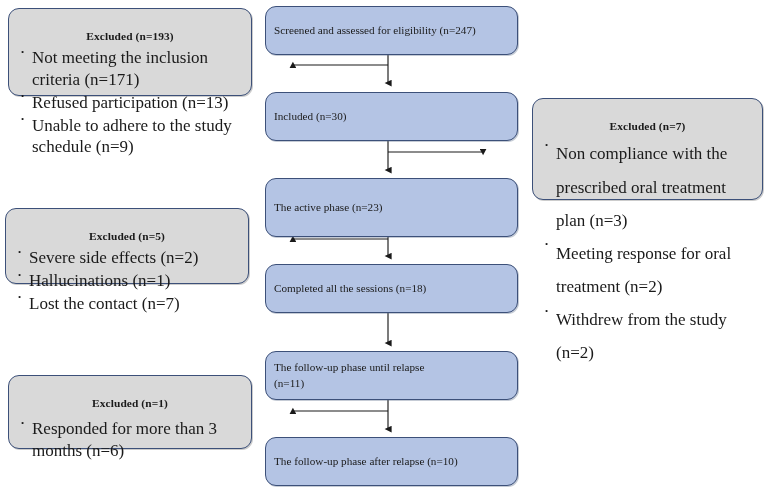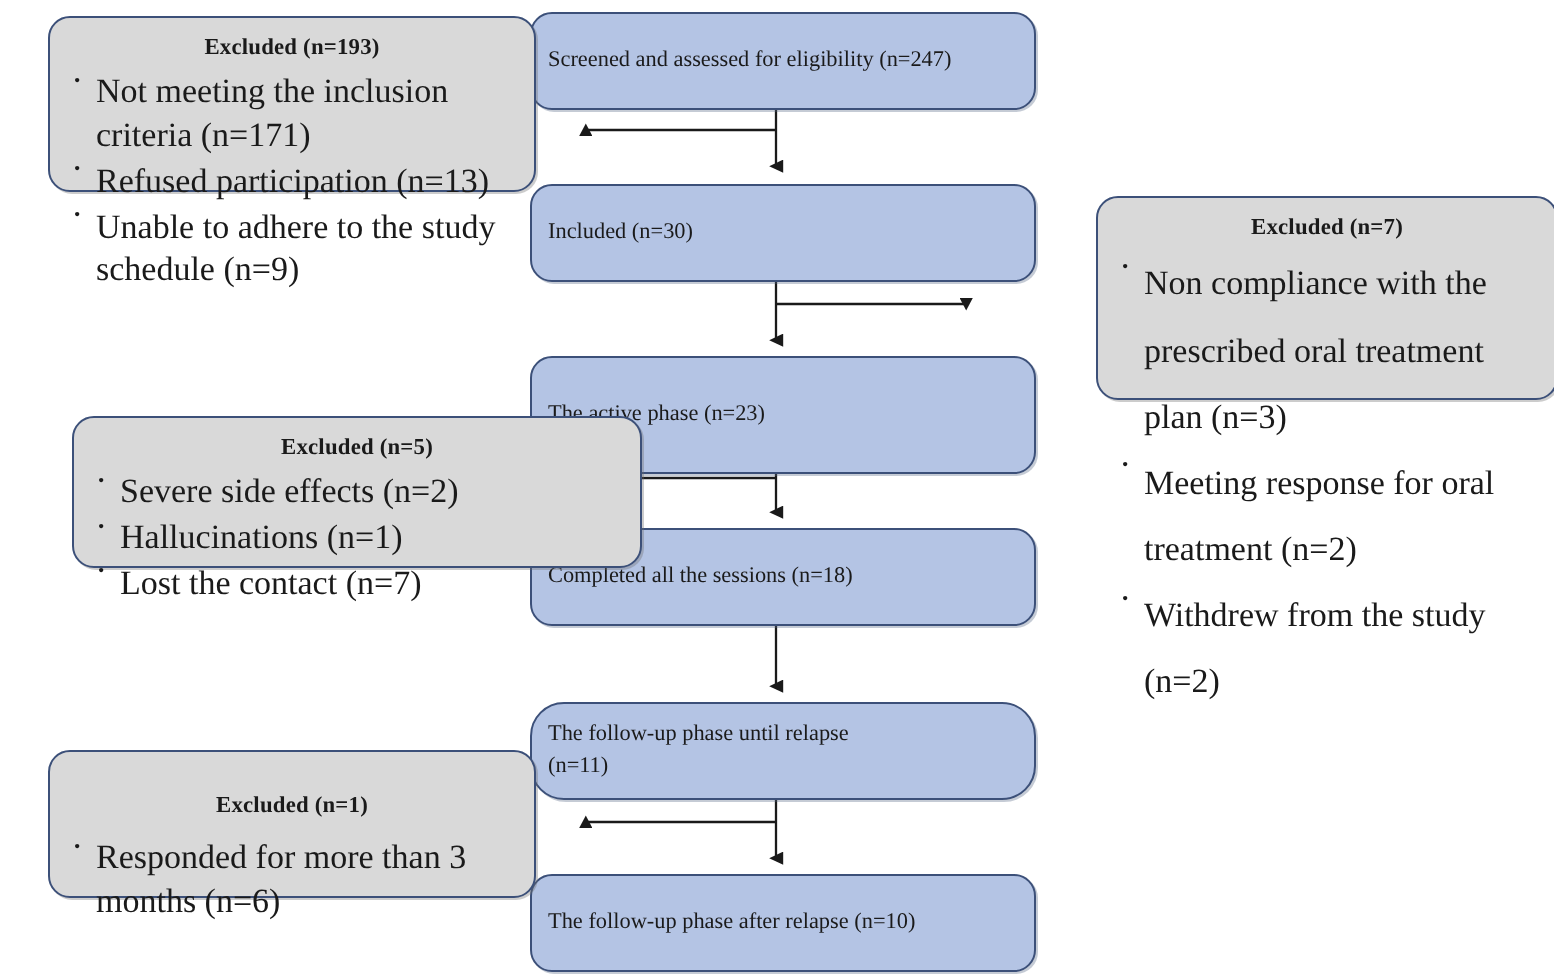--- a/index.html
+++ b/index.html
@@ -29,22 +29,21 @@
   }
   .node.blue{
     background:#b4c4e4;
     box-shadow:1px 1px 0 rgba(90,105,135,.35);
   }
   .node.gray{
     background:#d9d9d9;
     box-shadow:1px 1px 0 rgba(110,110,110,.35);
     display:block;
     text-align:left;
-    padding:6px 10px 6px 10px;
-    margin-left:16px;
+    padding:18px 10px 6px 10px;
   }
   .node.blue .nlabel{display:block;width:100%;}
 
   .extitle{
     display:block;
     text-align:center;
     font-weight:bold;
     font-size:11.4px;
     margin:2px 0 3px 0;
     letter-spacing:.1px;
@@ -128,21 +127,21 @@
   </div>
 
   <div class="node blue" style="left:265px;top:178px;width:253px;height:59px;">
     <span class="nlabel">The active phase (n=23)</span>
   </div>
 
   <div class="node blue" style="left:265px;top:264px;width:253px;height:49px;">
     <span class="nlabel">Completed all the sessions (n=18)</span>
   </div>
 
-  <div class="node blue" style="left:265px;top:351px;width:253px;height:49px;border-radius:17px;">
+  <div class="node blue" style="left:265px;top:351px;width:253px;height:49px;">
     <span class="nlabel">
       <span>The follow-up phase until relapse</span><br>
       <span>(n=11)</span>
     </span>
   </div>
 
   <div class="node blue" style="left:265px;top:437px;width:253px;height:49px;">
     <span class="nlabel">The follow-up phase after relapse (n=10)</span>
   </div>
 
@@ -157,21 +156,21 @@
 
   <div class="node gray" style="left:532px;top:98px;width:231px;height:102px;">
     <span class="extitle">Excluded (n=7)</span>
     <ul class="exlist loose">
       <li>Non compliance with the prescribed oral treatment plan (n=3)</li>
       <li>Meeting response for oral treatment (n=2)</li>
       <li>Withdrew from the study (n=2)</li>
     </ul>
   </div>
 
-  <div class="node gray" style="left:20px;top:208px;width:285px;height:76px;">
+  <div class="node gray" style="left:5px;top:208px;width:244px;height:76px;">
     <span class="extitle">Excluded (n=5)</span>
     <ul class="exlist">
       <li>Severe side effects (n=2)</li>
       <li>Hallucinations (n=1)</li>
       <li>Lost the contact (n=7)</li>
     </ul>
   </div>
 
   <div class="node gray" style="left:8px;top:375px;width:244px;height:74px;padding-top:18px;">
     <span class="extitle">Excluded (n=1)</span>

